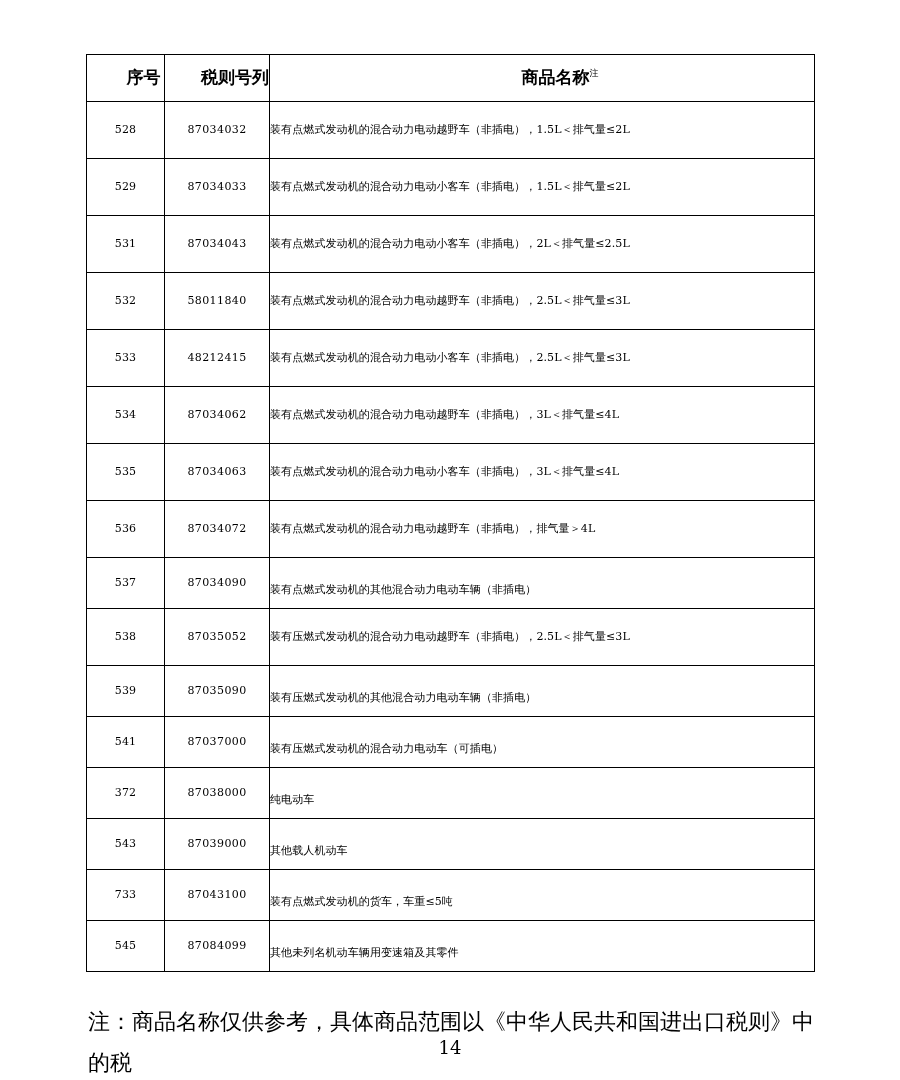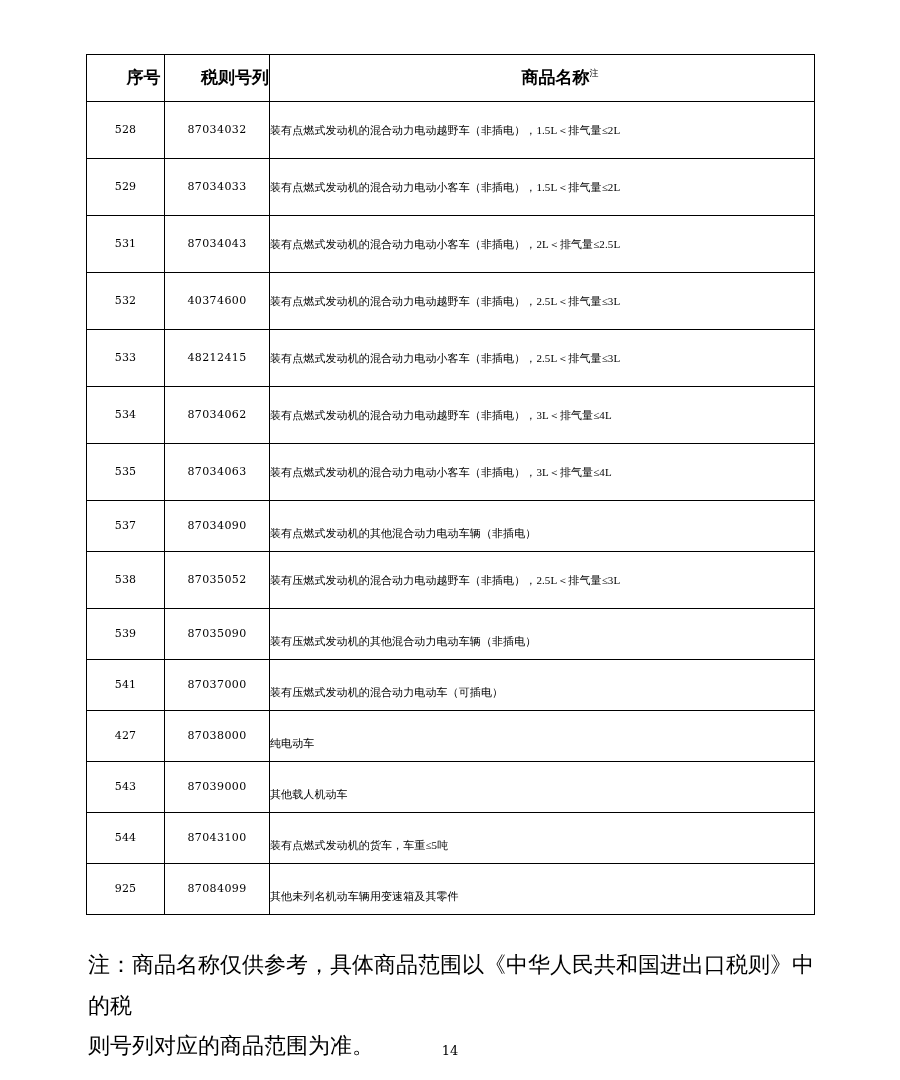--- a/index.html
+++ b/index.html
@@ -53,41 +53,40 @@
   td.num, td.code {
     text-align: center;
     white-space: nowrap;
     letter-spacing: 0.2px;
   }
   td.code { letter-spacing: 0.4px; }
   td.desc {
     text-align: left;
     padding: 5px 6px 5px 8px;
     letter-spacing: 0.1px;
-    font-family: Liberation Serif, serif;
   }
   tr.r2 td { height: 56px; }
   tr.r1 td { height: 30px; }
   tr.r1 td.desc { padding-top: 17px; padding-bottom: 3px; }
   .note {
     margin-top: 30px;
     width: 728px;
     font-size: 22px;
     line-height: 1.85;
     text-indent: 0;
     padding-left: 2px;
   }
   .note .ln2 { display: block; }
   .pagenum {
     position: absolute;
     bottom: 22px;
     left: 0;
     width: 900px;
     text-align: center;
-    font-size: 13px;
+    font-size: 18px;
     font-family: "DejaVu Serif", "Liberation Serif", serif;
   }
 </style>
 </head>
 <body>
 
 <div class="page">
 
   <table class="tariff">
     <colgroup>
@@ -113,37 +112,42 @@
           <td class="code">87034033</td>
           <td class="desc">装有点燃式发动机的混合动力电动小客车（非插电），1.5L＜排气量≤2L</td>
         </tr>
         <tr class="r2">
           <td class="num">531</td>
           <td class="code">87034043</td>
           <td class="desc">装有点燃式发动机的混合动力电动小客车（非插电），2L＜排气量≤2.5L</td>
         </tr>
         <tr class="r2">
           <td class="num">532</td>
-          <td class="code">40374600</td>
+          <td class="code">58011840</td>
           <td class="desc">装有点燃式发动机的混合动力电动越野车（非插电），2.5L＜排气量≤3L</td>
         </tr>
         <tr class="r2">
           <td class="num">533</td>
           <td class="code">48212415</td>
           <td class="desc">装有点燃式发动机的混合动力电动小客车（非插电），2.5L＜排气量≤3L</td>
         </tr>
         <tr class="r2">
           <td class="num">534</td>
           <td class="code">87034062</td>
           <td class="desc">装有点燃式发动机的混合动力电动越野车（非插电），3L＜排气量≤4L</td>
         </tr>
         <tr class="r2">
           <td class="num">535</td>
           <td class="code">87034063</td>
           <td class="desc">装有点燃式发动机的混合动力电动小客车（非插电），3L＜排气量≤4L</td>
+        </tr>
+        <tr class="r2">
+          <td class="num">536</td>
+          <td class="code">87034072</td>
+          <td class="desc">装有点燃式发动机的混合动力电动越野车（非插电），排气量＞4L</td>
         </tr>
         <tr class="r1">
           <td class="num">537</td>
           <td class="code">87034090</td>
           <td class="desc">装有点燃式发动机的其他混合动力电动车辆（非插电）</td>
         </tr>
         <tr class="r2">
           <td class="num">538</td>
           <td class="code">87035052</td>
           <td class="desc">装有压燃式发动机的混合动力电动越野车（非插电），2.5L＜排气量≤3L</td>
@@ -152,36 +156,36 @@
           <td class="num">539</td>
           <td class="code">87035090</td>
           <td class="desc">装有压燃式发动机的其他混合动力电动车辆（非插电）</td>
         </tr>
         <tr class="r1">
           <td class="num">541</td>
           <td class="code">87037000</td>
           <td class="desc">装有压燃式发动机的混合动力电动车（可插电）</td>
         </tr>
         <tr class="r1">
-          <td class="num">427</td>
+          <td class="num">372</td>
           <td class="code">87038000</td>
           <td class="desc">纯电动车</td>
         </tr>
         <tr class="r1">
           <td class="num">543</td>
           <td class="code">87039000</td>
           <td class="desc">其他载人机动车</td>
         </tr>
         <tr class="r1">
-          <td class="num">544</td>
+          <td class="num">733</td>
           <td class="code">87043100</td>
           <td class="desc">装有点燃式发动机的货车，车重≤5吨</td>
         </tr>
         <tr class="r1">
-          <td class="num">925</td>
+          <td class="num">545</td>
           <td class="code">87084099</td>
           <td class="desc">其他未列名机动车辆用变速箱及其零件</td>
         </tr>
       </tbody>
   </table>
 
   <div class="note">
     <span>注：商品名称仅供参考，具体商品范围以《中华人民共和国进出口税则》中的税</span>
     <span class="ln2">则号列对应的商品范围为准。</span>
   </div>

